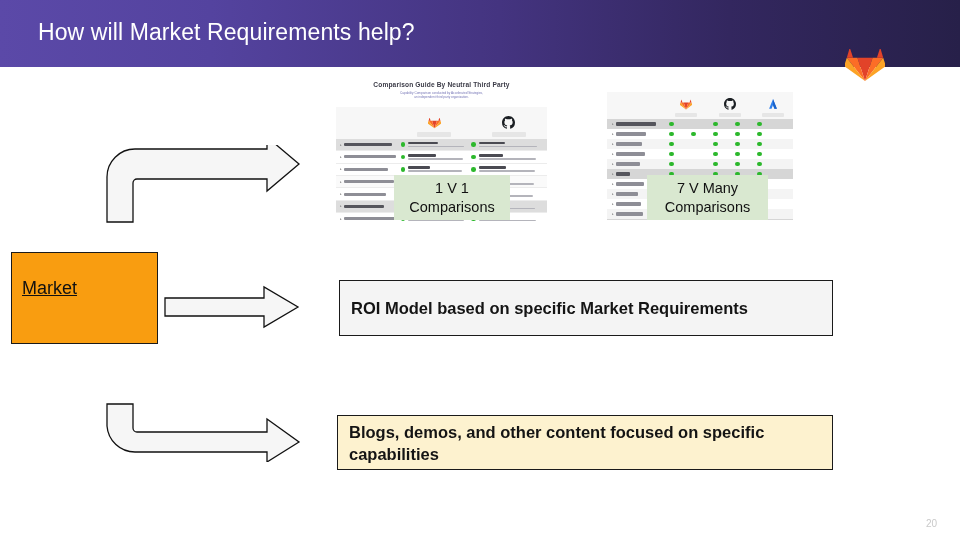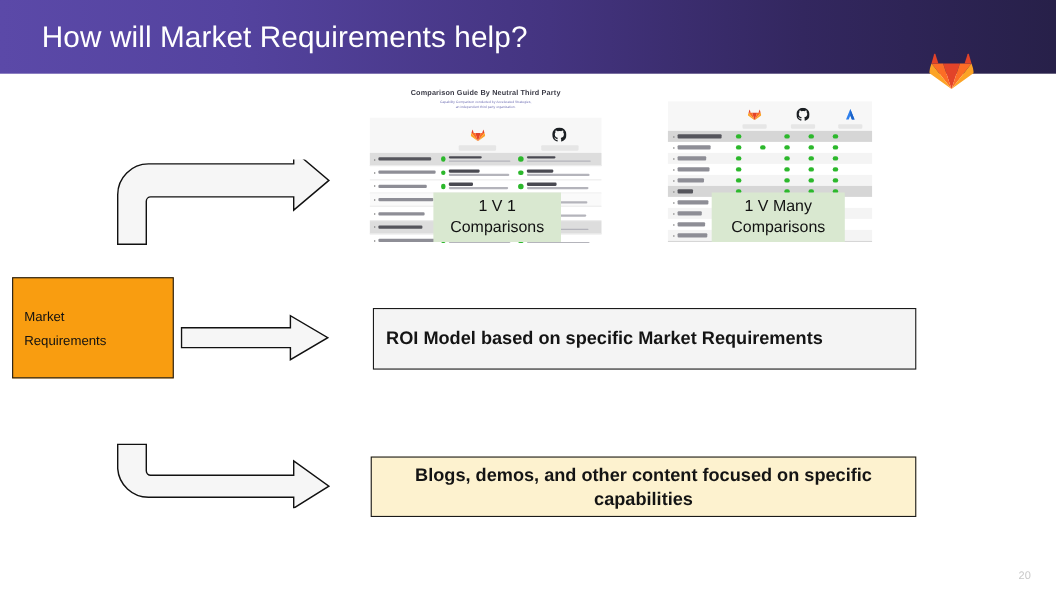--- a/index.html
+++ b/index.html
@@ -22,21 +22,21 @@
     position: absolute;
     left: 0; top: 0;
     width: 960px;
     height: 67px;
     background: linear-gradient(90deg, #5b49a8 0%, #54439f 22%, #443480 52%, #33275f 76%, #272049 100%);
   }
   .header-title {
     position: absolute;
     left: 38px;
     top: 19px;
-    font-size: 27px;
+    font-size: 23px;
     font-weight: 400;
     color: #ffffff;
     letter-spacing: 0.1px;
     white-space: nowrap;
   }
 
   
   .tanuki {
     position: absolute;
     left: 845px;
@@ -54,23 +54,24 @@
     height: 92px;
     background: #f99d10;
     border: 1px solid #1a1a1a;
     box-sizing: border-box;
   }
   .mr-box-label {
     position: absolute;
     left: 10px;
     top: 24px;
     right: 6px;
-    font-size: 12px;
+    font-size: 18px;
     line-height: 22px;
     color: #111111;
+    text-decoration: underline;
   }
 
   
   .content-box {
     position: absolute;
     box-sizing: border-box;
     border: 1px solid #1a1a1a;
     display: flex;
     align-items: center;
     font-weight: bold;
@@ -87,21 +88,20 @@
     width: 494px;
     height: 56px;
     background: #f4f4f4;
   }
   .blogs-box {
     left: 337px;
     top: 415px;
     width: 496px;
     height: 55px;
     background: #fdf2cf;
-    text-align: center;
   }
 
   
   .arrow-svg { position: absolute; }
   .arrow-up-right { left: 103px; top: 145px; }
   .arrow-straight { left: 164px; top: 285px; }
   .arrow-down-right { left: 103px; top: 400px; }
 
   
   .thumb {
@@ -262,21 +262,20 @@
     <path d="M1.8 13.8 L8.1 13.8 L5.4 5.4 C5.2 4.8 4.4 4.8 4.2 5.4 Z" fill="#e24329"></path>
     <path d="M20 37 L27.6 13.8 L38.2 13.8 Z" fill="#fc6d26"></path>
     <path d="M38.2 13.8 L40.5 20.9 C40.7 21.6 40.5 22.3 39.9 22.7 L20 37 Z" fill="#fca326"></path>
     <path d="M38.2 13.8 L31.9 13.8 L34.6 5.4 C34.8 4.8 35.6 4.8 35.8 5.4 Z" fill="#e24329"></path>
   </svg>
 </div>
 
 <div class="mr-box">
   <div class="mr-box-label">
     <div>Market</div>
-    <div>Requirements</div>
   </div>
 </div>
 
 <svg class="arrow-svg arrow-up-right" width="200" height="78" viewBox="0 0 200 78">
   <path d="M4 77 L4 32 A28 28 0 0 1 32 4 L164 4 L164 -8 L196 19 L164 46 L164 34 L34 34
            A4 4 0 0 0 30 38 L30 77 Z" transform="translate(0,0)" fill="#f6f6f6" stroke="#111111" stroke-width="1.3" stroke-linejoin="miter"></path>
 </svg>
 
 <svg class="arrow-svg arrow-straight" width="136" height="44" viewBox="0 0 136 44">
   <path d="M1 13 L100 13 L100 2 L134 22 L100 42 L100 31 L1 31 Z" fill="#f6f6f6" stroke="#111111" stroke-width="1.3" stroke-linejoin="miter"></path>
@@ -689,21 +688,21 @@
     </div>
 
   </div>
 </div>
 
 <div class="callout callout-a">
   <div>1 V 1</div>
   <div>Comparisons</div>
 </div>
 <div class="callout callout-b">
-  <div>1  V Many</div>
+  <div>7  V Many</div>
   <div>Comparisons</div>
 </div>
 
 <div class="content-box roi-box">
   <div class="box-text">ROI Model based on specific Market Requirements</div>
 </div>
 <div class="content-box blogs-box">
   <div class="box-text">Blogs, demos, and other content focused on specific capabilities</div>
 </div>
 

